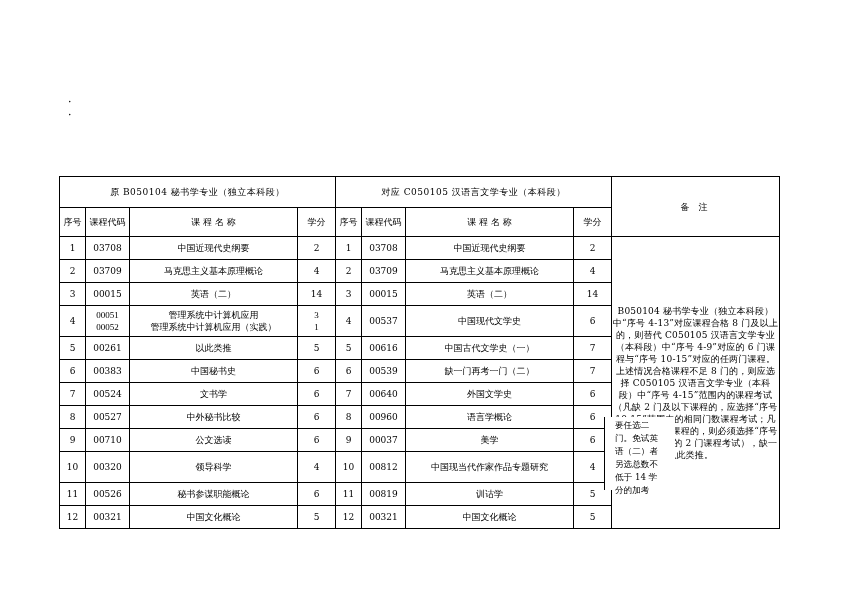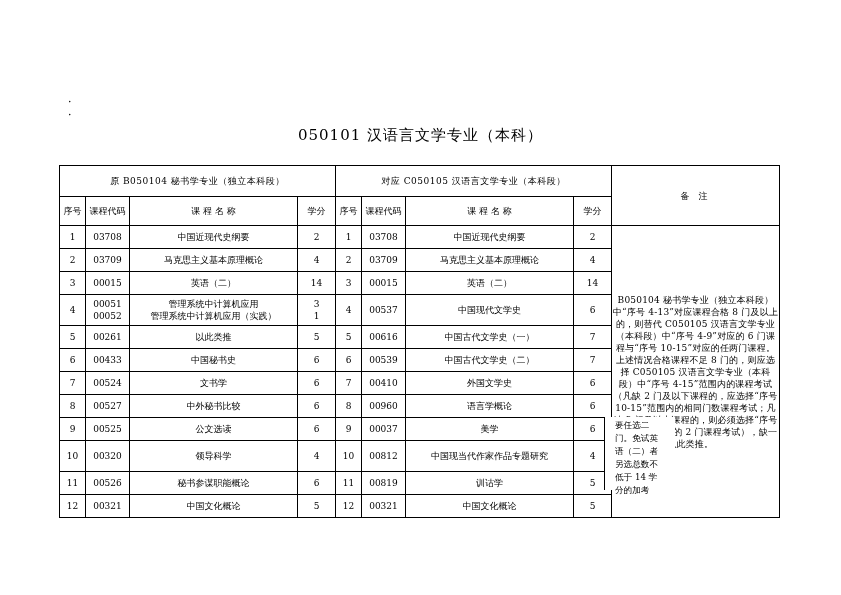--- a/index.html
+++ b/index.html
@@ -35,21 +35,21 @@
     top: 126px;
     width: 841px;
     text-align: center;
     font-size: 15px;
     letter-spacing: 1px;
     font-family: "DejaVu Serif", "Liberation Serif", serif;
   }
   table.main {
     position: absolute;
     left: 59px;
-    top: 165px;
+    top: 176px;
     border-collapse: collapse;
     table-layout: fixed;
     font-size: 9px;
   }
   table.main td, table.main th {
     border: 1px solid #000;
     padding: 0;
     vertical-align: middle;
     text-align: center;
     font-weight: normal;
@@ -93,30 +93,30 @@
     line-height: 14px;
     text-align: justify;
     text-align-last: left;
     padding: 6px 6px 4px 6px;
     vertical-align: top;
     letter-spacing: 0.2px;
   }
   .multi {
     line-height: 13px;
     font-size: 9.5px;
+    font-family: Liberation Serif, serif;
   }
 </style>
 </head>
 <body>
 
 <div class="page">
 
   <div class="dots">·<br>·</div>
 
-  <div class="doc-title">050101 汉语言文学专业（本科）</div>
 
   <table class="main">
     <colgroup>
       <col style="width:26px">
       <col style="width:44px">
       <col style="width:168px">
       <col style="width:38px">
       <col style="width:26px">
       <col style="width:44px">
       <col style="width:168px">
@@ -194,54 +194,54 @@
         <td class="cname">以此类推</td>
         <td class="num">5</td>
         <td class="num">5</td>
         <td class="num">00616</td>
         <td class="cname">中国古代文学史（一）</td>
         <td class="num">7</td>
       </tr>
 
       <tr class="datarow">
         <td class="num">6</td>
-        <td class="num">00433</td>
+        <td class="num">00383</td>
         <td class="cname">中国秘书史</td>
         <td class="num">6</td>
         <td class="num">6</td>
         <td class="num">00539</td>
-        <td class="cname">中国古代文学史（二）</td>
+        <td class="cname">缺一门再考一门（二）</td>
         <td class="num">7</td>
       </tr>
 
       <tr class="datarow">
         <td class="num">7</td>
         <td class="num">00524</td>
         <td class="cname">文书学</td>
         <td class="num">6</td>
         <td class="num">7</td>
-        <td class="num">00410</td>
+        <td class="num">00640</td>
         <td class="cname">外国文学史</td>
         <td class="num">6</td>
       </tr>
 
       <tr class="datarow">
         <td class="num">8</td>
         <td class="num">00527</td>
         <td class="cname">中外秘书比较</td>
         <td class="num">6</td>
         <td class="num">8</td>
         <td class="num">00960</td>
         <td class="cname">语言学概论</td>
         <td class="num">6</td>
       </tr>
 
       <tr class="datarow">
         <td class="num">9</td>
-        <td class="num">00525</td>
+        <td class="num">00710</td>
         <td class="cname">公文选读</td>
         <td class="num">6</td>
         <td class="num">9</td>
         <td class="num">00037</td>
         <td class="cname">美学</td>
         <td class="num">6</td>
       </tr>
 
       <tr class="tallrow">
         <td class="num">10</td>

